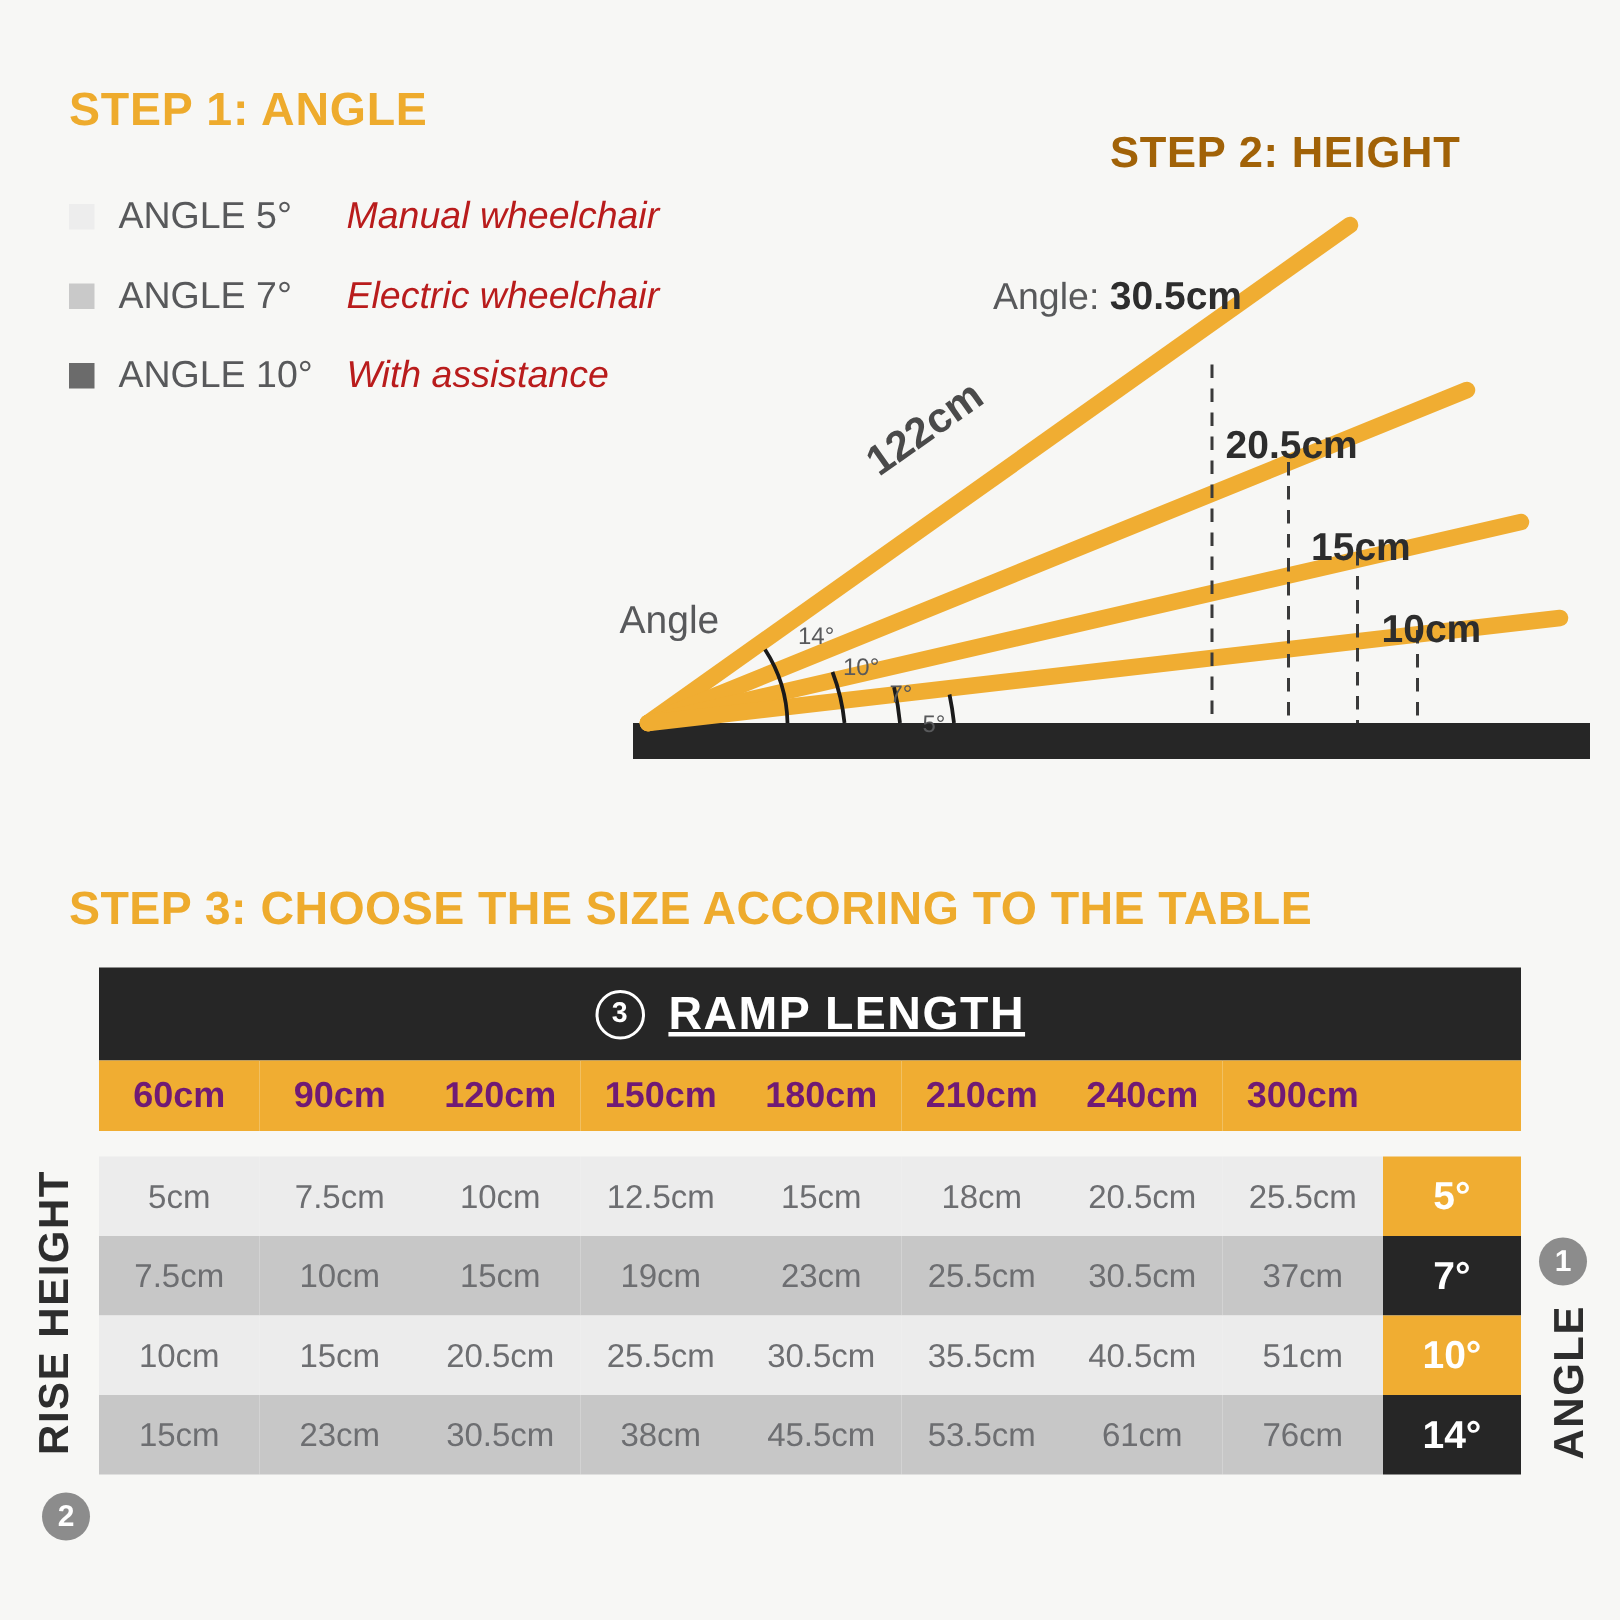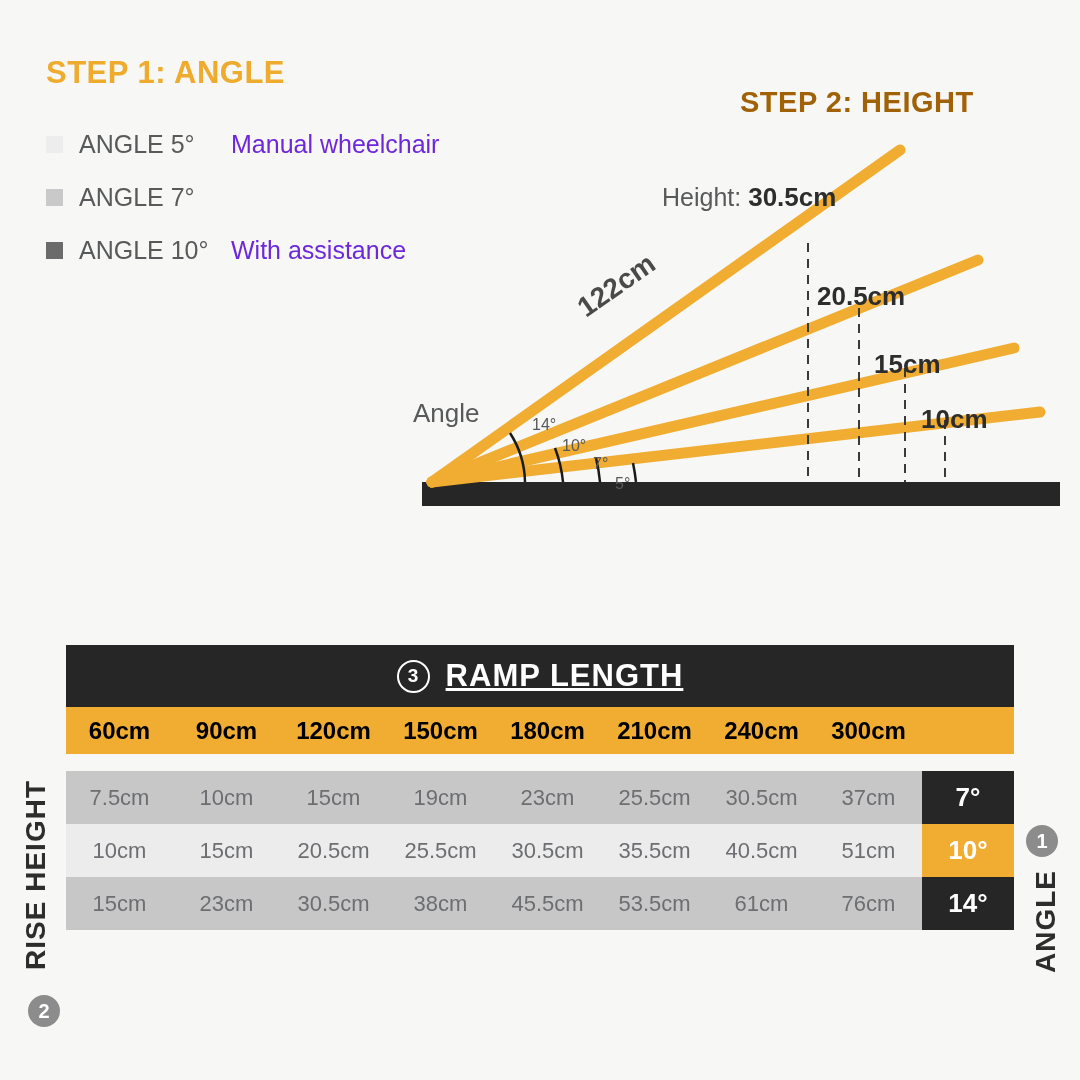--- a/index.html
+++ b/index.html
@@ -49,21 +49,22 @@
     flex: 0 0 17px;
     margin-right: 16px;
   }
   .legend-angle {
     width: 152px;
     font-size: 25px;
     color: #58595b;
   }
   .legend-desc {
     font-size: 25px;
-    color: #6d28d9;
+    color: #b91c1c;
+    font-style: italic;
   }
 
   
   .step2-title {
     position: absolute;
     left: 740px;
     top: 86px;
     font-size: 29px;
     font-weight: bold;
     color: #a16207;
@@ -145,21 +146,21 @@
     border-collapse: collapse;
     width: 948px;
     table-layout: fixed;
   }
   table.size-table td, table.size-table th {
     padding: 0;
     margin: 0;
   }
   .col-head {
     background: #f0ad32;
-    color: #000000;
+    color: #701a75;
     font-size: 24px;
     font-weight: bold;
     height: 47px;
     text-align: center;
   }
   .col-head.angle-corner {
     background: #f0ad32;
   }
   .spacer-row td {
     height: 17px;
@@ -239,20 +240,21 @@
 
   <div class="legend">
     <div class="legend-row">
       <span class="legend-swatch" style="background:#ededed"></span>
       <span class="legend-angle">ANGLE 5°</span>
       <span class="legend-desc">Manual wheelchair</span>
     </div>
     <div class="legend-row">
       <span class="legend-swatch" style="background:#c9c9c9"></span>
       <span class="legend-angle">ANGLE 7°</span>
+      <span class="legend-desc">Electric wheelchair</span>
     </div>
     <div class="legend-row">
       <span class="legend-swatch" style="background:#6b6b6b"></span>
       <span class="legend-angle">ANGLE 10°</span>
       <span class="legend-desc">With assistance</span>
     </div>
   </div>
 
   <div class="step2-title">STEP 2: HEIGHT</div>
 
@@ -282,27 +284,28 @@
 
     <text x="186" y="188" font-family="Liberation Sans, sans-serif" font-size="28" font-weight="bold" fill="#4a4a4a" transform="rotate(-35 186 188)">122cm</text>
   </svg>
 
   <div class="dim-label" style="left:532px; top:416px; font-size:16px;">14°</div>
   <div class="dim-label" style="left:562px; top:437px; font-size:16px;">10°</div>
   <div class="dim-label" style="left:593px; top:455px; font-size:16px;">7°</div>
   <div class="dim-label" style="left:615px; top:475px; font-size:16px;">5°</div>
 
   <div class="dim-label" style="left:662px; top:182px;">
-    <span>Height:</span>
+    <span>Angle:</span>
     <span class="dim-value">30.5cm</span>
   </div>
   <div class="dim-label dim-value" style="left:817px; top:281px;">20.5cm</div>
   <div class="dim-label dim-value" style="left:874px; top:349px;">15cm</div>
   <div class="dim-label dim-value" style="left:921px; top:404px;">10cm</div>
 
+  <div class="step3-title">STEP 3: CHOOSE THE SIZE ACCORING TO THE TABLE</div>
 
   <div class="table-wrap">
     <div class="ramp-header">
       <span class="circle-num">3</span>
       <span class="ramp-text">RAMP LENGTH</span>
     </div>
 
     <table class="size-table">
       <colgroup>
         <col style="width:107px">
@@ -326,20 +329,31 @@
           <th class="col-head">240cm</th>
           <th class="col-head">300cm</th>
           <th class="col-head angle-corner"></th>
         </tr>
       </thead>
       <tbody>
         <tr class="spacer-row">
           <td colspan="9"></td>
         </tr>
 
+        <tr class="row-shade-a">
+          <td class="data-cell">5cm</td>
+          <td class="data-cell">7.5cm</td>
+          <td class="data-cell">10cm</td>
+          <td class="data-cell">12.5cm</td>
+          <td class="data-cell">15cm</td>
+          <td class="data-cell">18cm</td>
+          <td class="data-cell">20.5cm</td>
+          <td class="data-cell">25.5cm</td>
+          <td class="angle-cell amber">5°</td>
+        </tr>
 
         <tr class="row-shade-b">
           <td class="data-cell">7.5cm</td>
           <td class="data-cell">10cm</td>
           <td class="data-cell">15cm</td>
           <td class="data-cell">19cm</td>
           <td class="data-cell">23cm</td>
           <td class="data-cell">25.5cm</td>
           <td class="data-cell">30.5cm</td>
           <td class="data-cell">37cm</td>

